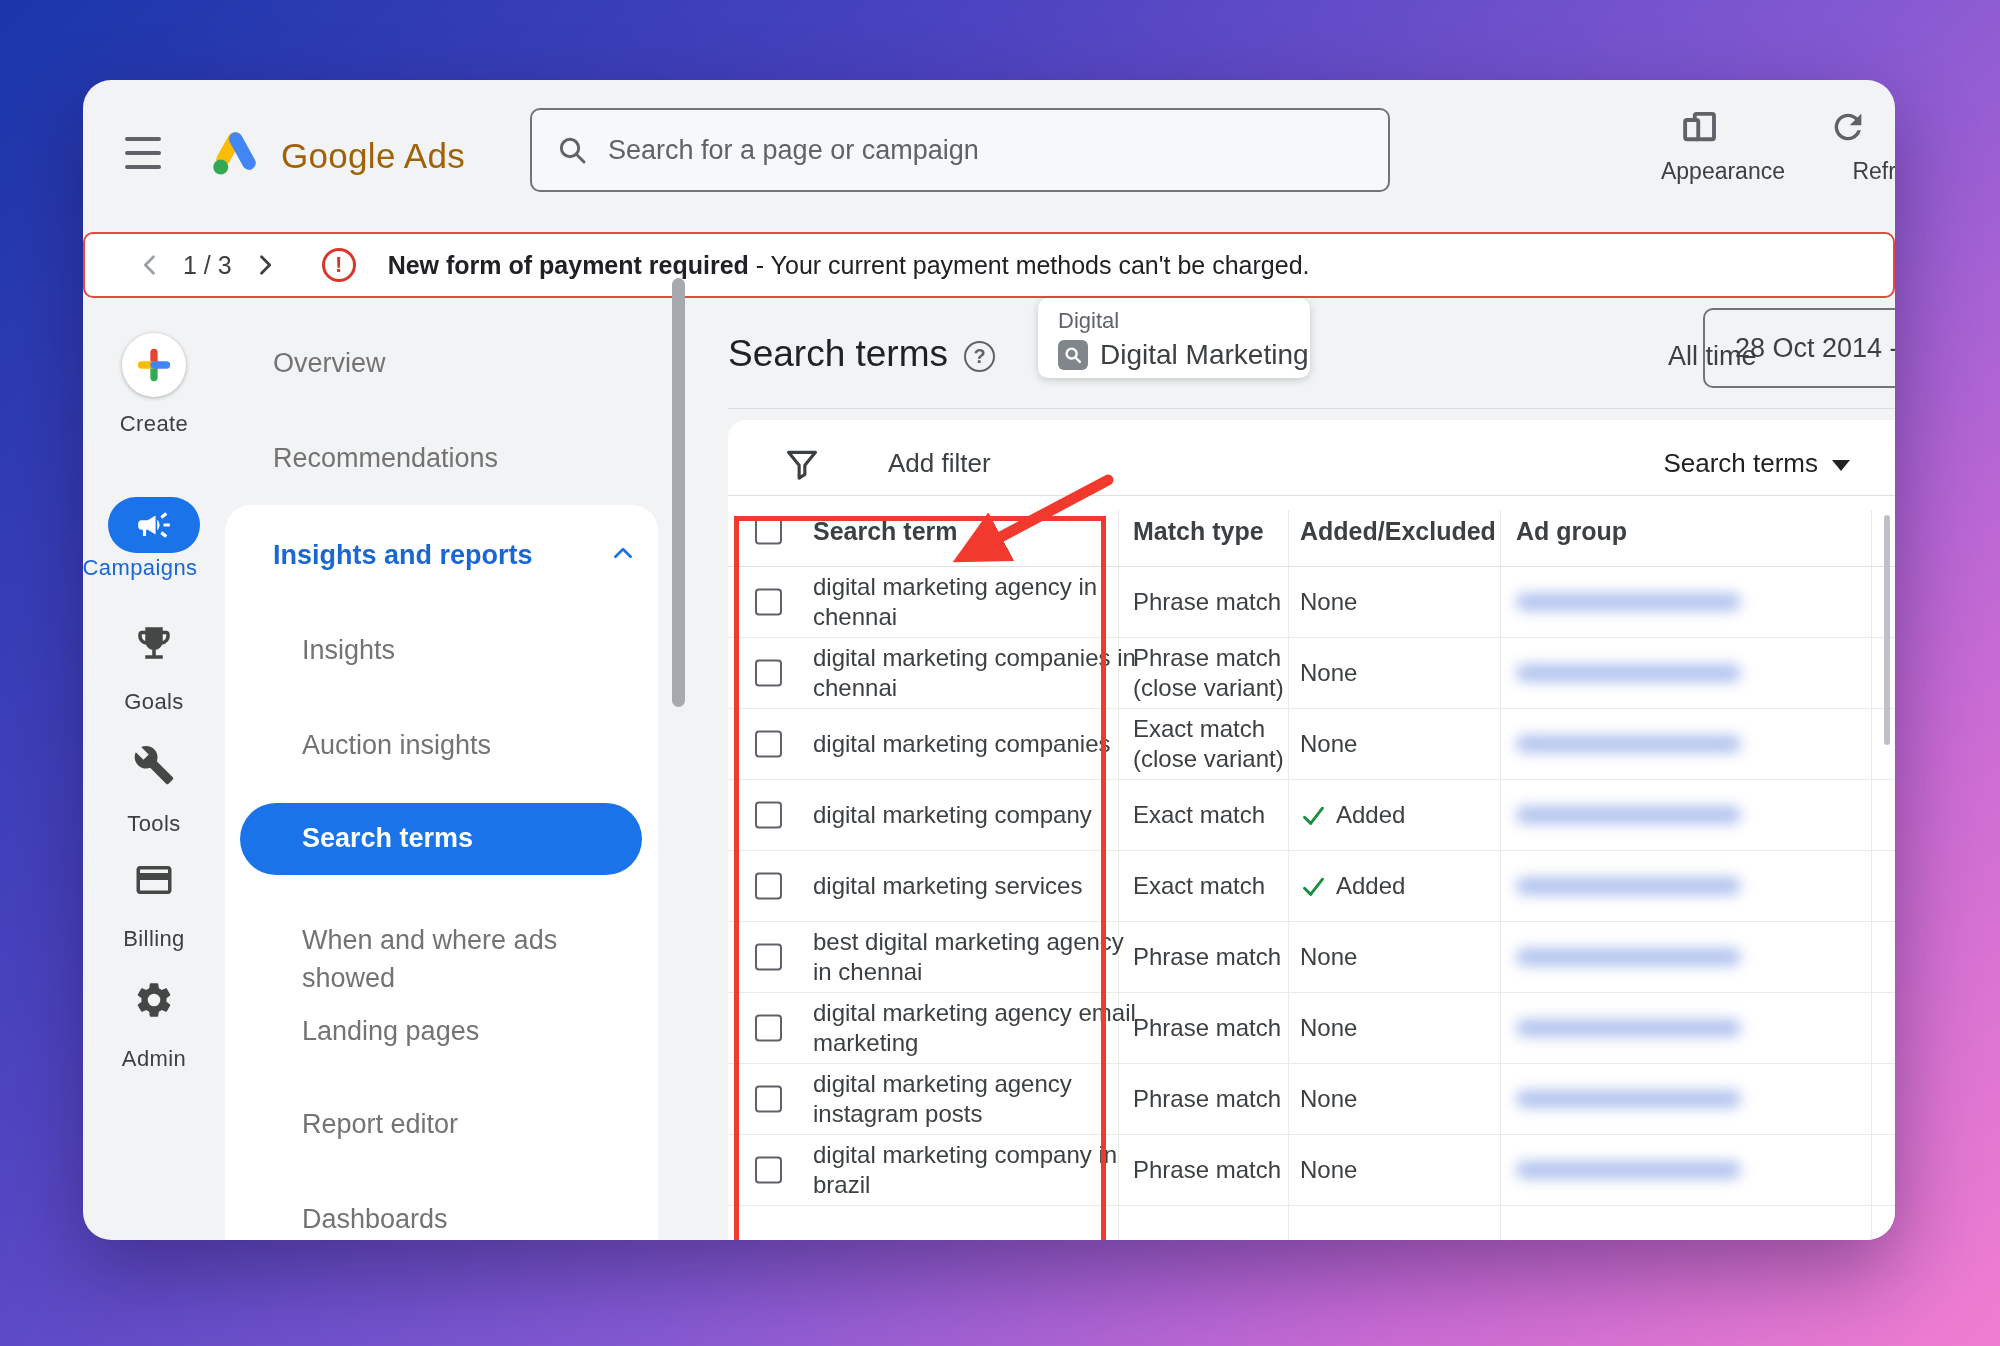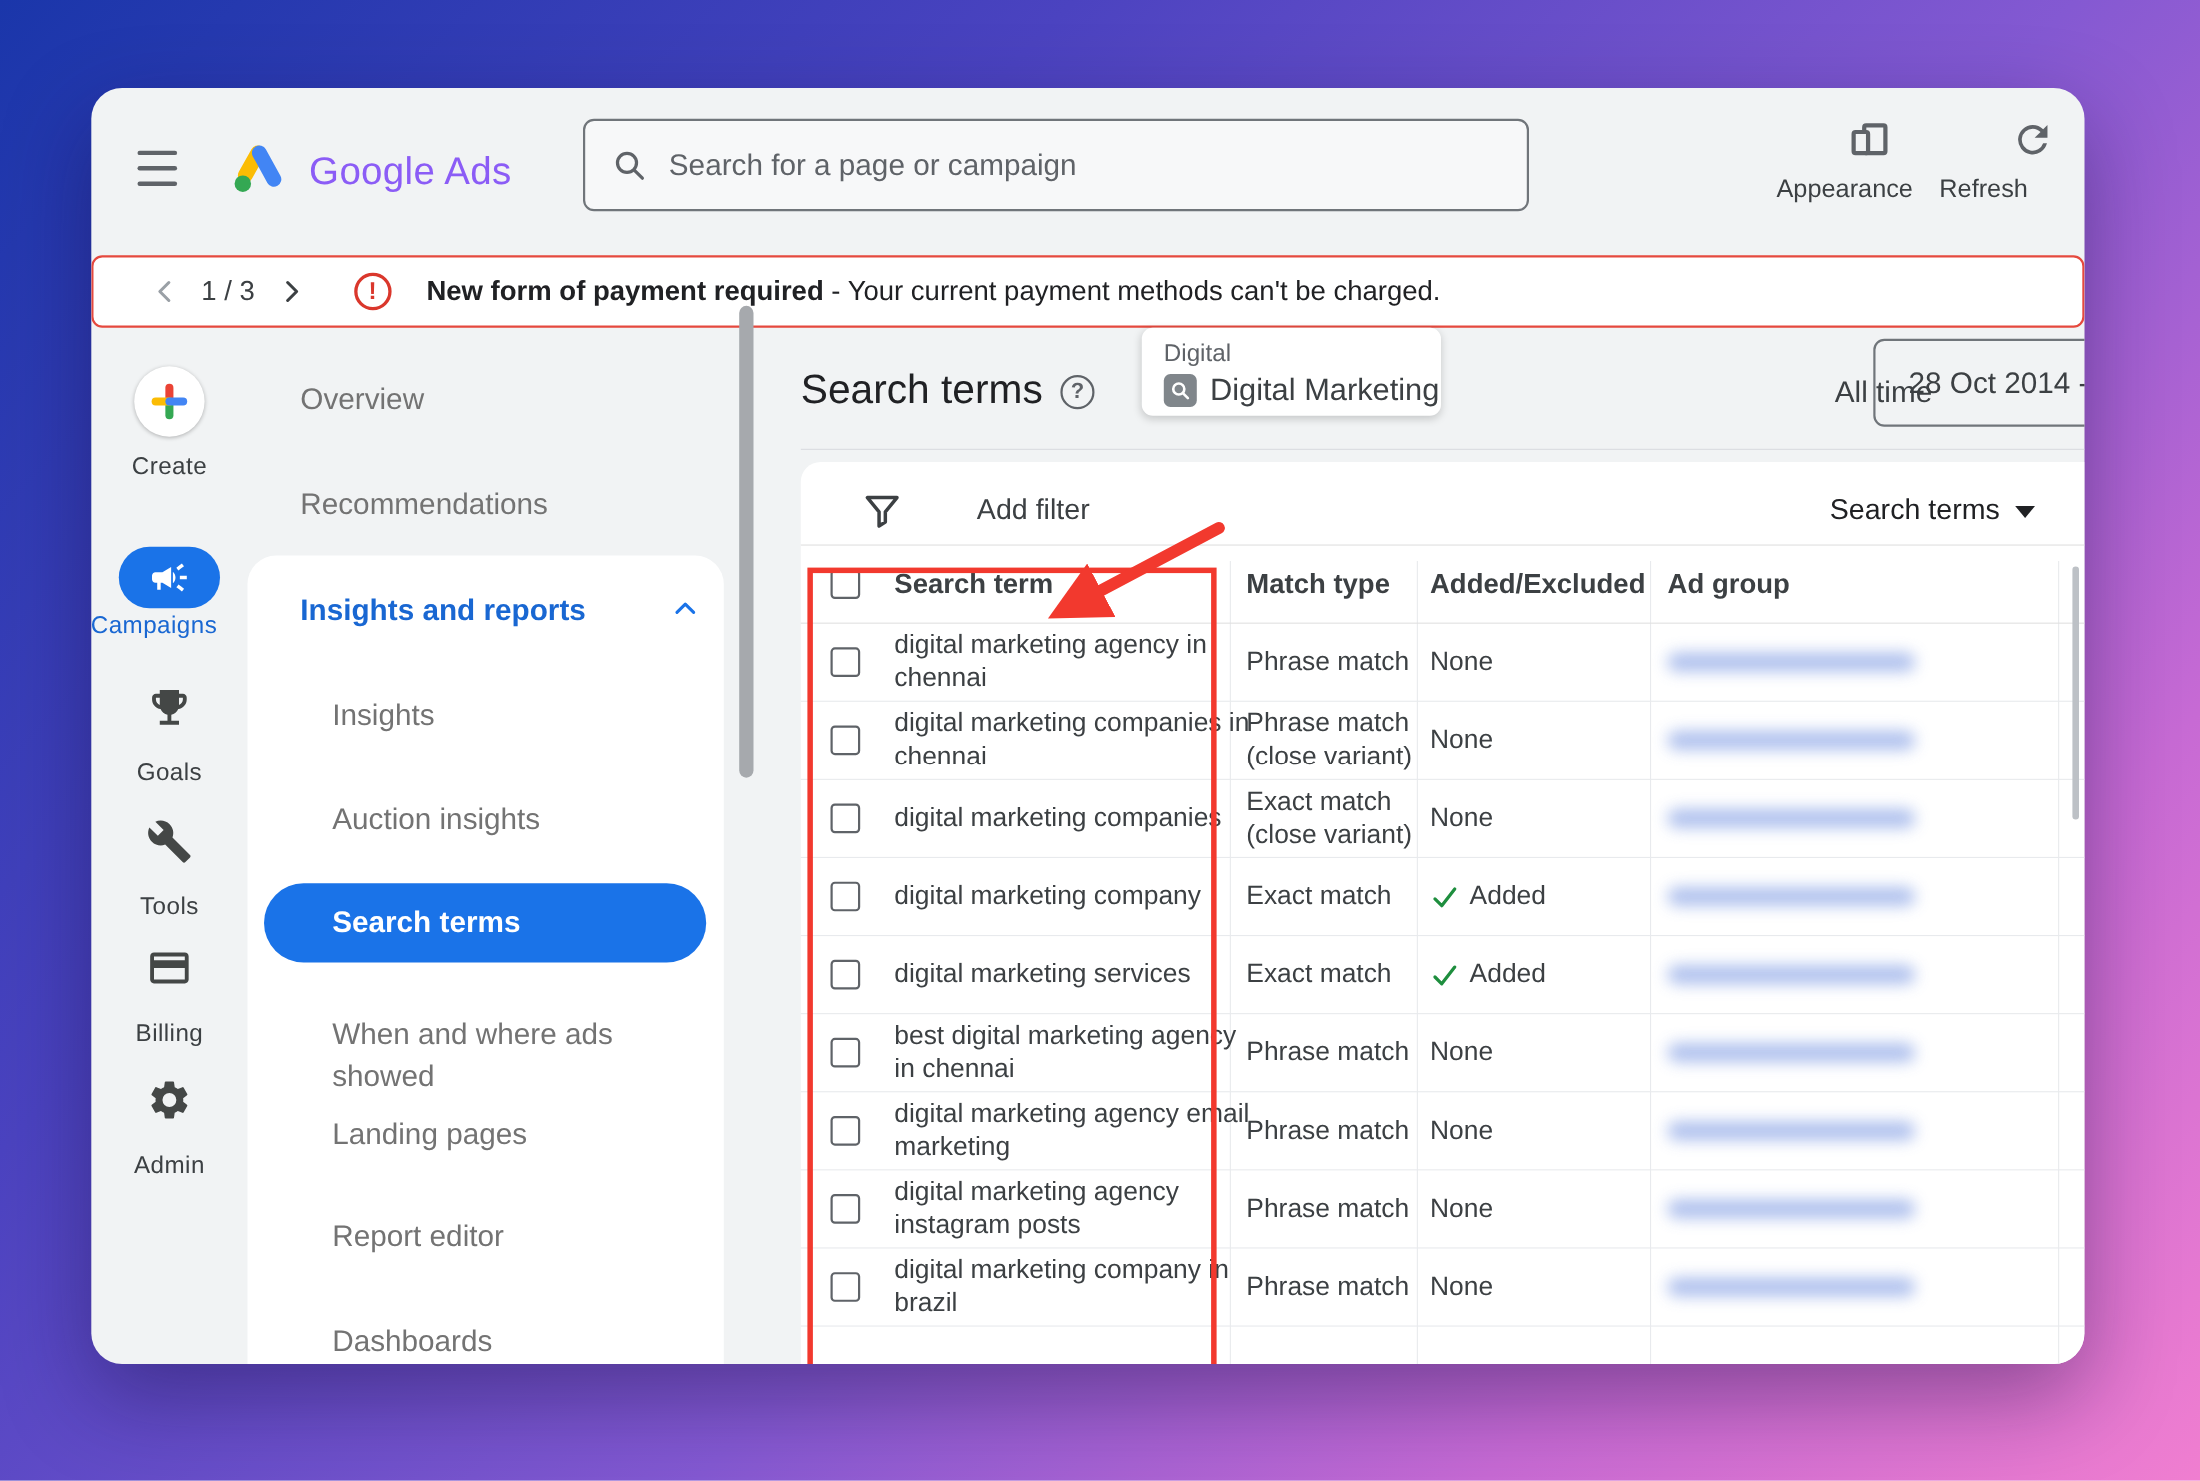--- a/index.html
+++ b/index.html
@@ -12,34 +12,34 @@
   .window {
     position:absolute; left:83px; top:80px; width:1812px; height:1160px;
     background:#f1f3f4; border-radius:28px; overflow:hidden;
     box-shadow:0 30px 80px rgba(20,10,60,.4);
   }
   
   .topbar { position:absolute; left:0; top:0; right:0; height:152px; }
   .hamburger { position:absolute; left:42px; top:57px; width:36px; height:32px; display:flex; flex-direction:column; justify-content:space-between; cursor:pointer; }
   .hamburger span { display:block; height:3.6px; background:#5f6368; border-radius:2px; }
   .brand-logo { position:absolute; left:122px; top:44px; width:60px; height:60px; }
-  .brand-text { position:absolute; left:198px; top:56px; font-size:35px; color:#8b5cf6; letter-spacing:.3px; }
+  .brand-text { position:absolute; left:198px; top:56px; font-size:35px; color:#a16207; letter-spacing:.3px; }
   .searchbox {
     position:absolute; left:447px; top:28px; width:860px; height:84px;
     border:2px solid #70757a; border-radius:10px; background:#f7f8f9;
     display:flex; align-items:center; padding:0 24px;
   }
   .searchbox svg { flex:0 0 auto; }
   .searchbox input {
     border:none; outline:none; background:transparent; margin-left:20px;
     font-size:27px; color:#3c4043; width:100%;
     font-family:"Liberation Sans","DejaVu Sans",sans-serif;
   }
   .searchbox input::placeholder { color:#5f6368; opacity:1; }
-  .top-action { position:absolute; top:24px; width:170px; text-align:left; cursor:pointer; }
+  .top-action { position:absolute; top:24px; width:170px; text-align:right; cursor:pointer; }
   .top-action .ticon { height:46px; display:flex; align-items:center; justify-content:center; }
   .top-action .tlabel { margin-top:8px; font-size:23px; color:#3c4043; }
   .appearance { left:1532px; }
   .refresh { left:1680px; }
   
   .notice {
     position:absolute; left:0; right:0; top:152px; height:66px;
     background:#fff; border:2px solid #e5493e; border-radius:10px;
     display:flex; align-items:center;
   }

